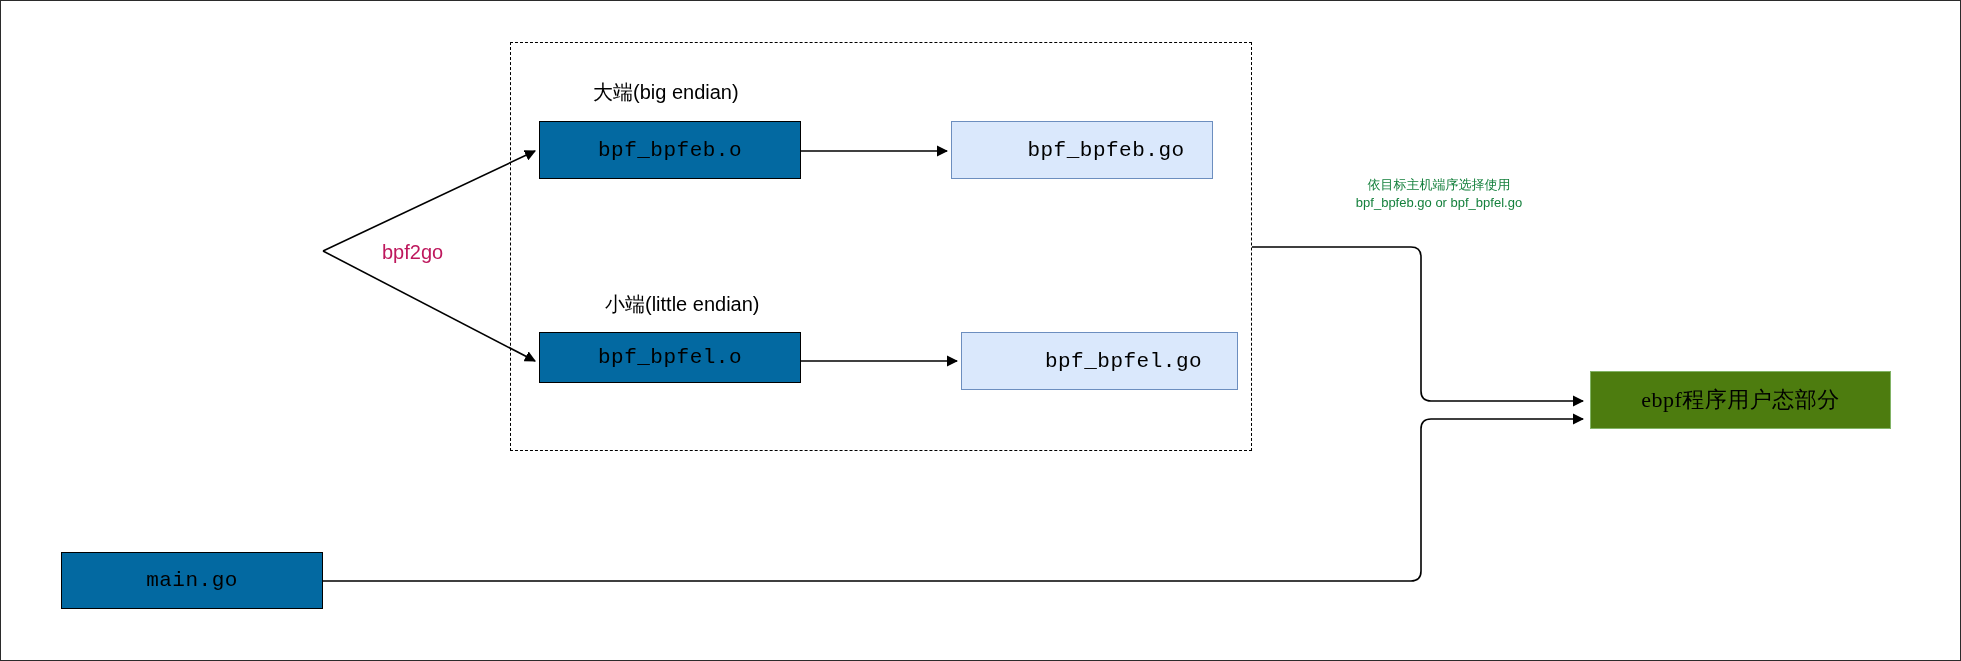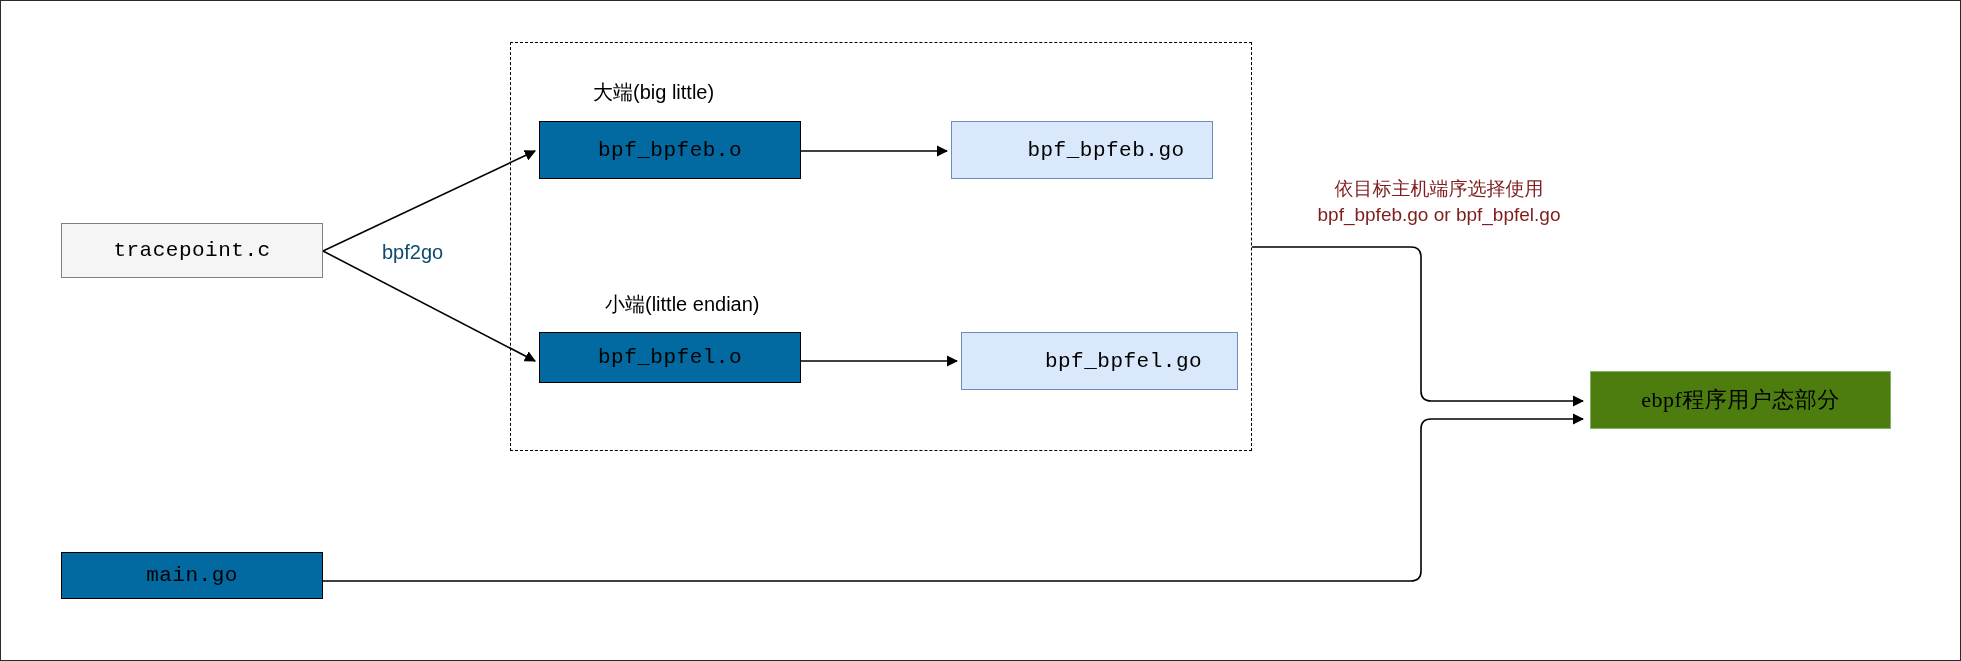--- a/index.html
+++ b/index.html
@@ -69,28 +69,28 @@
     position: absolute;
     font-family: "Liberation Sans", sans-serif;
     font-size: 20px;
     color: #000000;
     white-space: nowrap;
   }
   .edge-label {
     position: absolute;
     font-family: "Liberation Sans", sans-serif;
     font-size: 20px;
-    color: #0c4a6e;
+    color: #be185d;
     white-space: nowrap;
   }
   .note {
     position: absolute;
     font-family: "Liberation Sans", sans-serif;
-    font-size: 19px;
-    color: #7f1d1d;
+    font-size: 13px;
+    color: #15803d;
     line-height: 1.35;
     text-align: center;
     white-space: nowrap;
   }
 </style>
 </head>
 <body>
 
 <div id="canvas">
 
@@ -109,30 +109,27 @@
 
     <path d="M 800 360 L 956 360" fill="none" stroke="#000000" stroke-width="1.6" marker-end="url(#arrow)"></path>
 
     <path d="M 1251 246 L 1410 246 Q 1420 246 1420 256 L 1420 390 Q 1420 400 1430 400 L 1582 400" fill="none" stroke="#000000" stroke-width="1.6" marker-end="url(#arrow)"></path>
 
     <path d="M 322 580 L 1410 580 Q 1420 580 1420 570 L 1420 428 Q 1420 418 1430 418 L 1582 418" fill="none" stroke="#000000" stroke-width="1.6" marker-end="url(#arrow)"></path>
   </svg>
 
   <div class="group-box" style="left:509px; top:41px; width:742px; height:409px;"></div>
 
-  <div class="node node-gray" style="left:60px; top:222px; width:262px; height:55px;">
-    <span>tracepoint.c</span>
-  </div>
 
-  <div class="node node-plain" style="left:60px; top:551px; width:262px; height:47px;">
+  <div class="node node-plain" style="left:60px; top:551px; width:262px; height:57px;">
     <span>main.go</span>
   </div>
 
   <div class="caption" style="left:592px; top:78px;">
-    <span>大端(big little)</span>
+    <span>大端(big endian)</span>
   </div>
 
   <div class="node node-plain" style="left:538px; top:120px; width:262px; height:58px;">
     <span>bpf_bpfeb.o</span>
   </div>
 
   <div class="node node-blue" style="left:950px; top:120px; width:262px; height:58px;">
     <span>bpf_bpfeb.go</span>
   </div>
 

